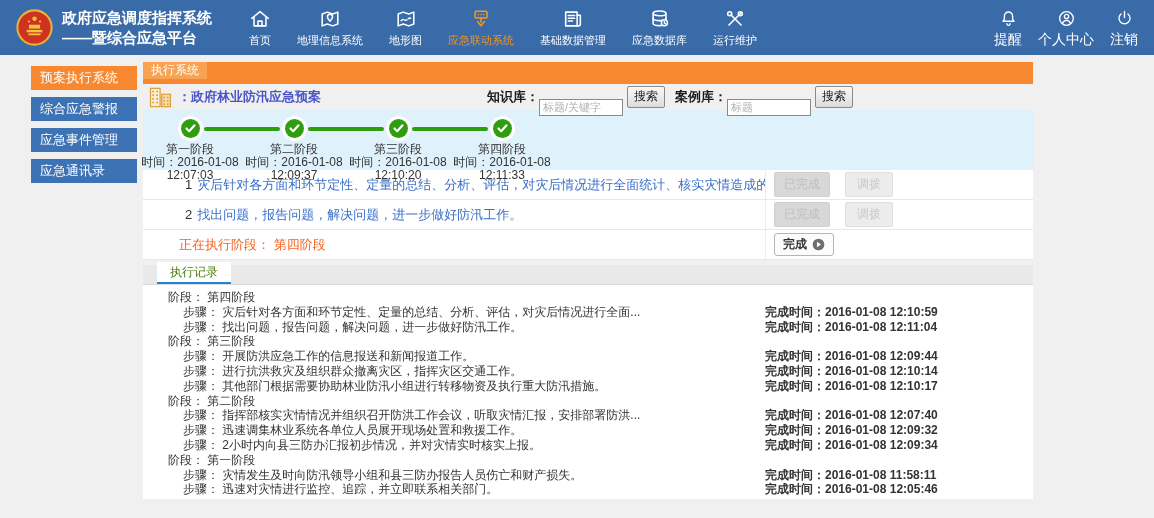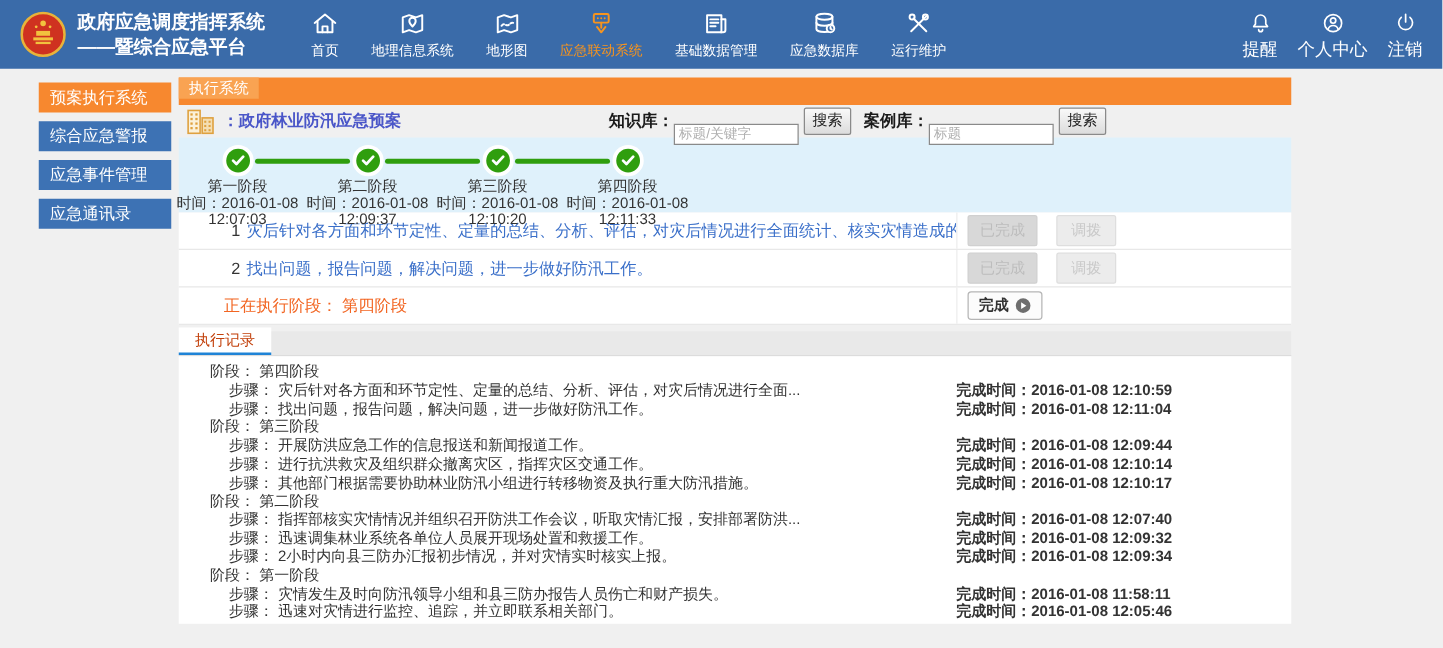--- a/index.html
+++ b/index.html
@@ -43,21 +43,21 @@
   .side-item.active{background:var(--accent-orange);}
   .content{position:absolute;left:143px;top:7px;width:890px;}
   
   .tabbar{height:22px;background:var(--accent-orange);}
   .exec-tab{display:inline-block;vertical-align:top;background:var(--tab-orange);color:#fff;font-size:12px;line-height:14px;padding:1px 8px 2px;cursor:pointer;}
   
   .plan-row{height:26px;display:flex;align-items:center;position:relative;}
   .plan-ico{width:24px;height:21px;margin-left:6px;display:flex;}
   .plan-link{color:var(--plan-link-blue);font-size:13px;font-weight:bold;margin-left:5px;cursor:pointer;white-space:nowrap;}
   .search-cluster{position:absolute;left:344px;top:0;height:26px;display:flex;align-items:center;font-size:13px;font-weight:bold;color:#1a1a1a;white-space:nowrap;}
-  .search-cluster input{width:100px;height:17px;border:1px solid #8a8a8a;font-size:11px;padding:1px 3px;font-family:inherit;color:#333;background:#fff;margin-top:20px;}
+  .search-cluster input{width:84px;height:17px;border:1px solid #8a8a8a;font-size:11px;padding:1px 3px;font-family:inherit;color:#333;background:#fff;margin-top:20px;}
   .search-cluster input::placeholder{color:#b0b0b0;}
   .search-btn{margin-left:4px;font-size:12px;font-weight:normal;padding:1px 6px 2px;background:linear-gradient(#f9f9f9,#dcdcdc);border:1px solid #8a8a8a;border-radius:2px;cursor:pointer;color:#222;font-family:inherit;}
   .case-label{margin-left:10px;}
   
   .stage-panel{background:var(--panel-blue);height:60px;padding-top:6px;}
   .stepper{display:flex;margin-left:-5px;}
   .step{width:104px;position:relative;display:flex;flex-direction:column;align-items:center;}
   .step:not(:first-child)::before{content:"";position:absolute;left:calc(-50% + 14px);top:11px;width:calc(100% - 28px);height:4px;background:var(--step-green);border-radius:2px;}
   .step-circle{width:19px;height:19px;margin-top:3px;border-radius:50%;background:var(--step-green);box-shadow:0 0 0 3px #fff;display:flex;align-items:center;justify-content:center;z-index:1;cursor:pointer;}
   .step-name{font-size:12px;color:#333;margin-top:5px;line-height:13px;}
@@ -69,21 +69,21 @@
   .task-num{color:#333;margin-right:5px;}
   .task-link{color:var(--link-blue);cursor:pointer;}
   .task-btns{width:268px;height:100%;border-left:1px solid #ededed;display:flex;align-items:center;padding-left:8px;}
   .btn-done{background:#d8d8d8;color:#bdbdbd;font-size:12px;padding:3px 9px;border-radius:2px;border:1px solid #d0d0d0;font-family:inherit;}
   .btn-diaobo{background:#ececec;color:#c9c9c9;font-size:12px;padding:3px 11px;border-radius:2px;border:1px solid #dedede;margin-left:15px;font-family:inherit;}
   .current-label{padding-left:36px;font-size:13px;color:var(--current-orange);white-space:nowrap;flex:1;}
   .btn-finish{display:inline-flex;align-items:center;gap:5px;background:#fcfcfc;border:1px solid #b5b5b5;border-radius:3px;padding:2px 8px;font-size:12px;font-weight:bold;color:#333;cursor:pointer;font-family:inherit;}
   
   .records{margin-top:5px;}
   .rec-tabbar{height:20px;background:#e9e9e9;border-bottom:1px solid #dcdcdc;display:flex;align-items:flex-end;}
-  .rec-tab{background:#fff;font-size:12px;color:#c2410c;padding:2px 13px 1px;border-bottom:2px solid var(--rec-underline);cursor:pointer;}
+  .rec-tab{background:#fff;font-size:12px;color:#4d7c0f;padding:2px 13px 1px;border-bottom:2px solid var(--rec-underline);margin-left:14px;cursor:pointer;}
   .rec-list{background:#fff;padding:5px 0 4px;height:214px;overflow:hidden;}
   .rec-stage{font-size:12px;color:#333;line-height:14.8px;padding-left:25px;white-space:nowrap;}
   .rec-step{display:flex;font-size:12px;color:#333;line-height:14.8px;gap:36px;}
   .rec-step-text{flex:1;padding-left:40px;white-space:nowrap;overflow:hidden;}
   .rec-time{width:268px;white-space:nowrap;font-weight:bold;}
 </style>
 </head>
 <body>
 
 <div class="topbar">

